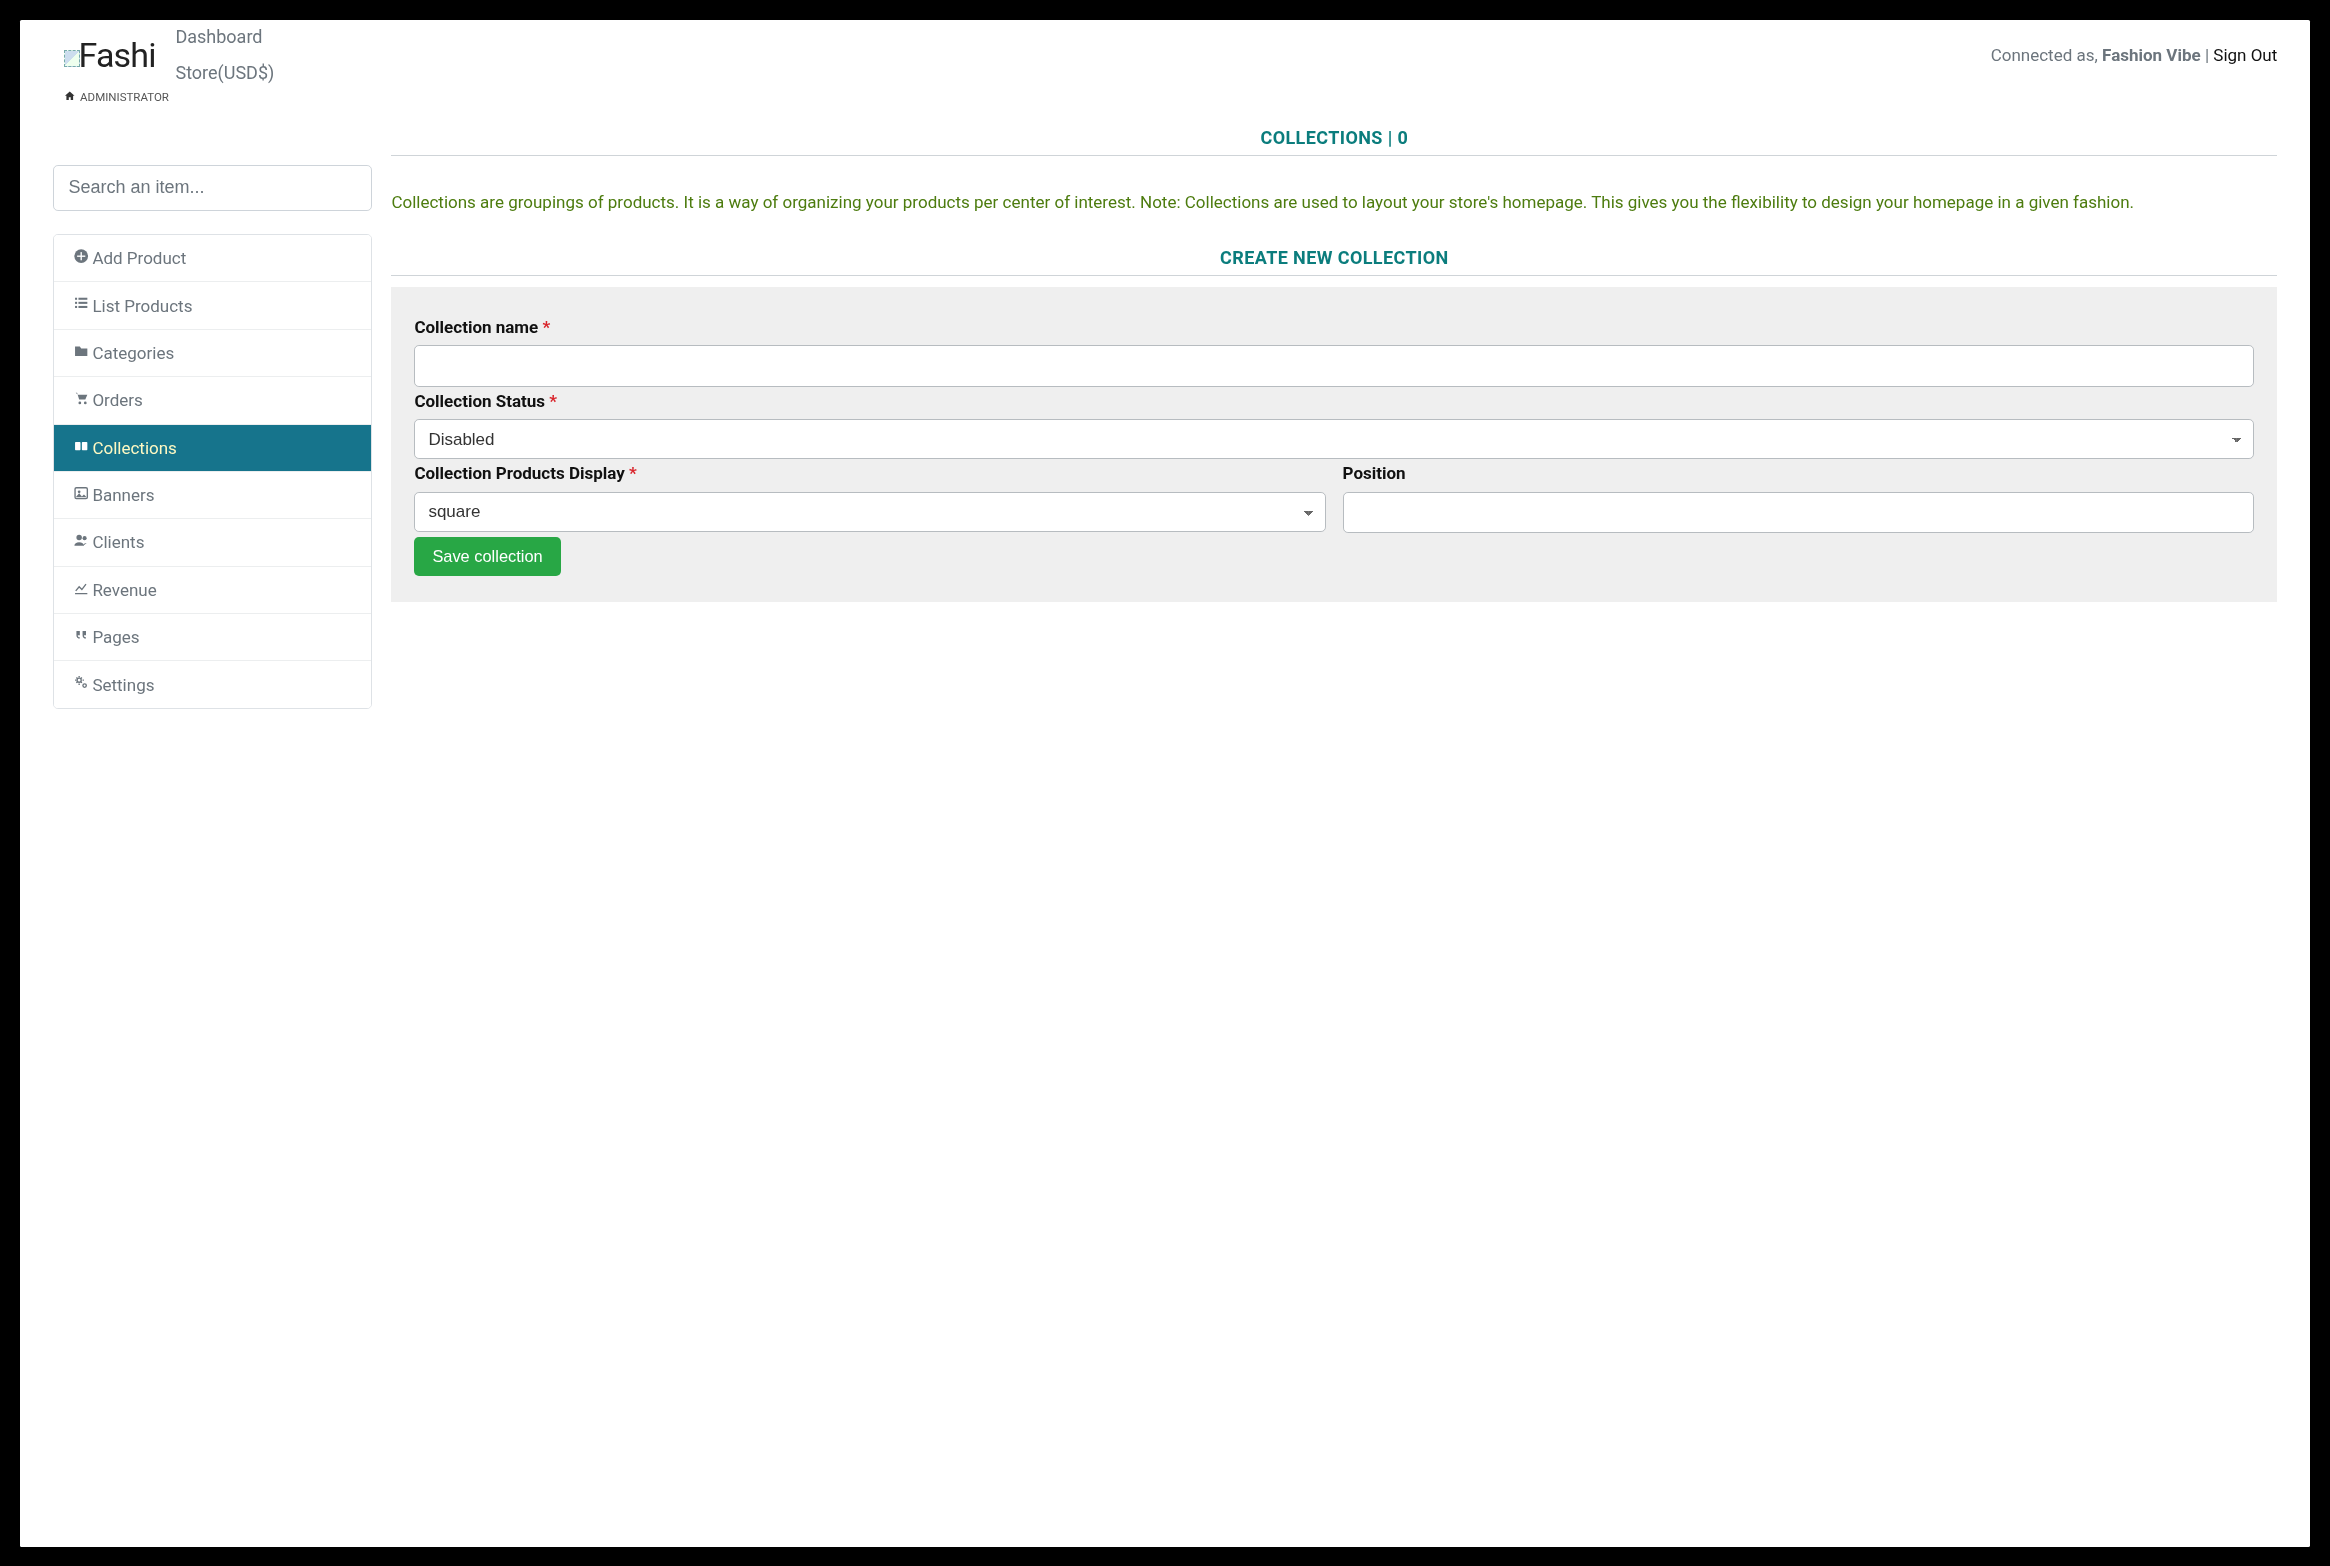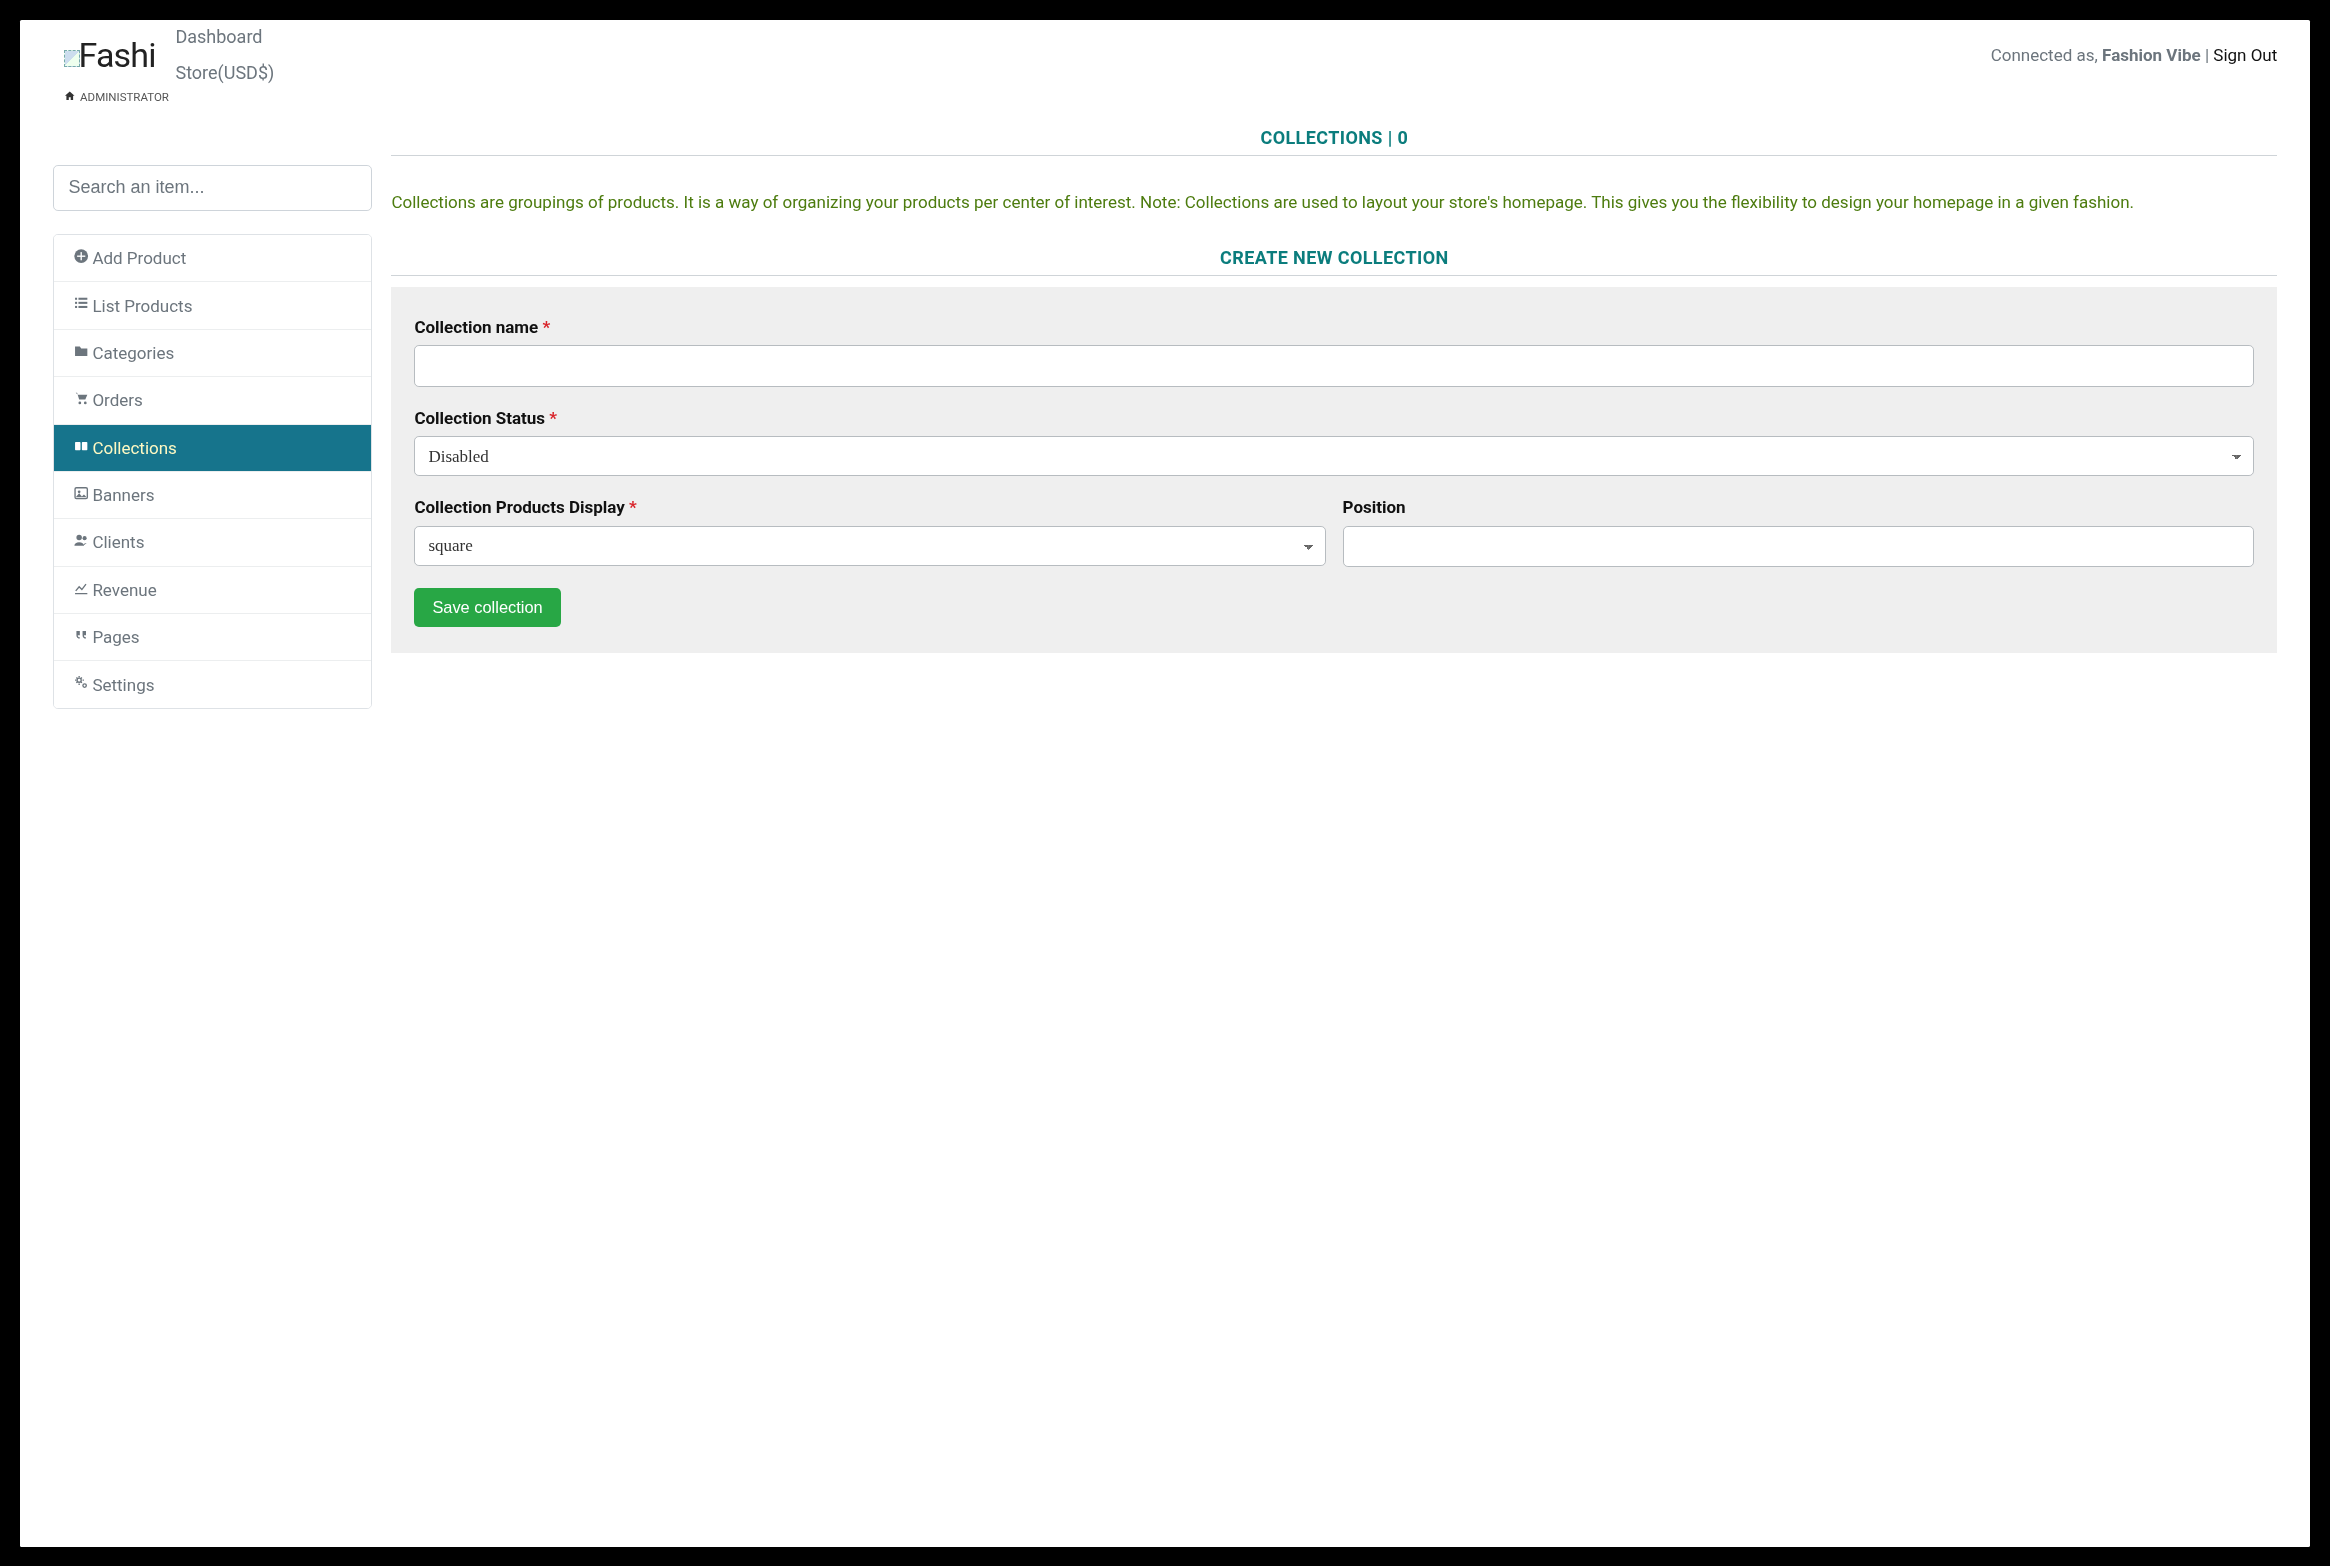--- a/index.html
+++ b/index.html
@@ -134,34 +134,33 @@
     }
     .req { color: #d9242b; }
     .text-input, .select-input {
       width: 100%;
       font-size: 17px;
       padding: 9.8px 13px;
       border: 0.8px solid #b7bcc0;
       border-radius: 4.9px;
       background: #fff;
       color: #333;
-      font-family: Liberation Serif, serif;
     }
     .select-input {
       appearance: none;
       -webkit-appearance: none;
       background-image: linear-gradient(45deg, transparent 50%, #666 50%), linear-gradient(135deg, #666 50%, transparent 50%);
       background-position: calc(100% - 16.4px) 55%, calc(100% - 11.5px) 55%;
       background-size: 4.9px 4.9px, 4.9px 4.9px;
       background-repeat: no-repeat;
       padding-right: 33px;
     }
     .form-row { display: flex; gap: 16.4px; }
     .form-col { flex: 1; }
-    .fg { margin-bottom: 21px; }
+    .fg { margin-bottom: 4px; }
     .btn-success {
       background: #28a745;
       color: #fff;
       border: none;
       border-radius: 4.9px;
       font-size: 16.4px;
       padding: 9.8px 18px;
       cursor: pointer;
     }
   </style>

